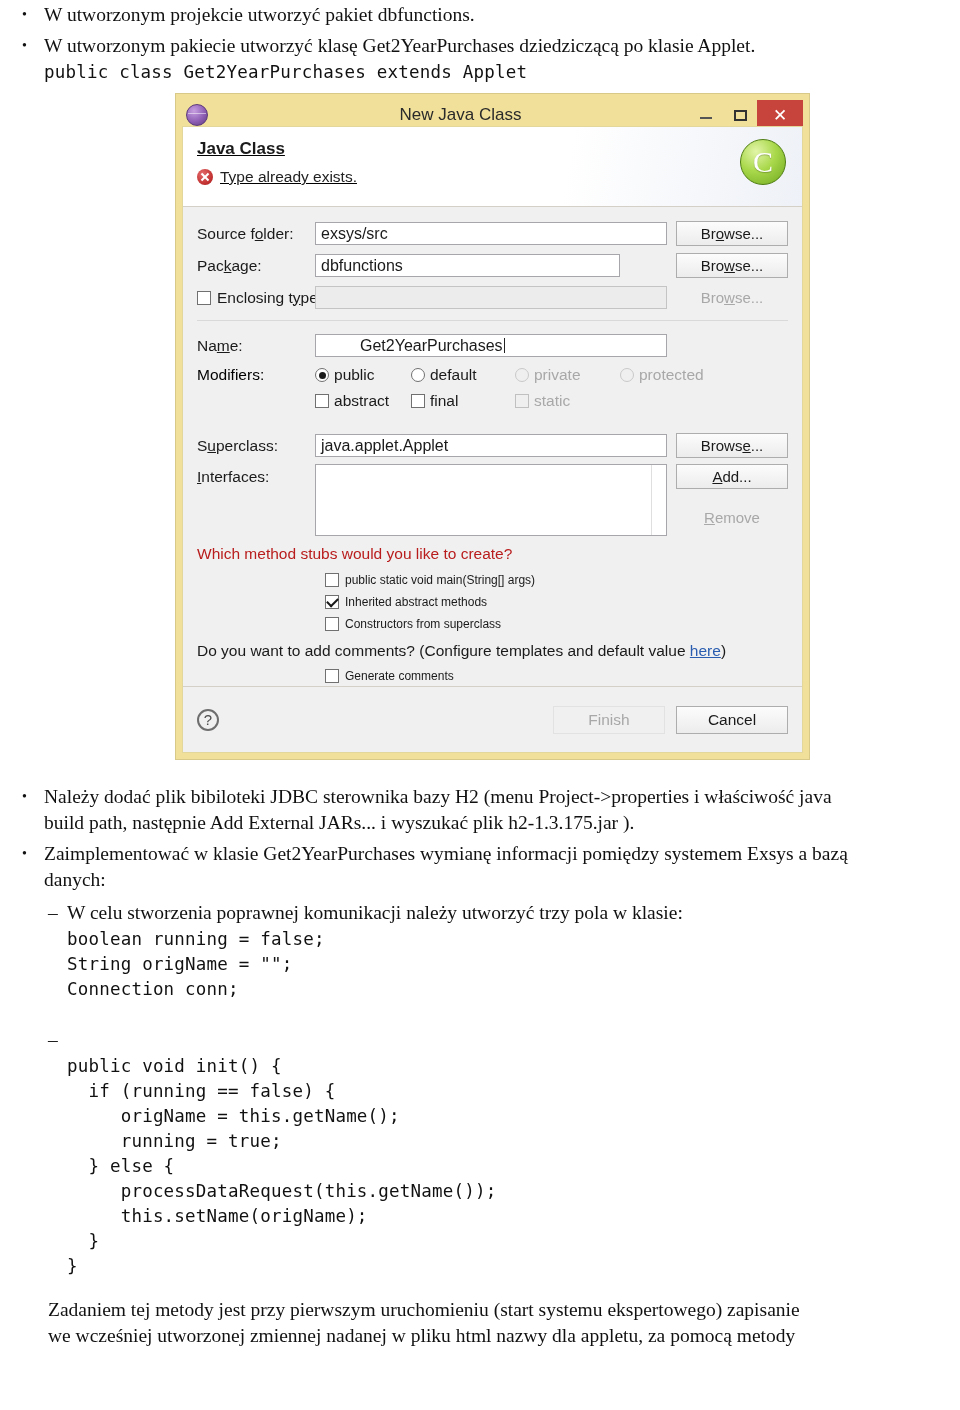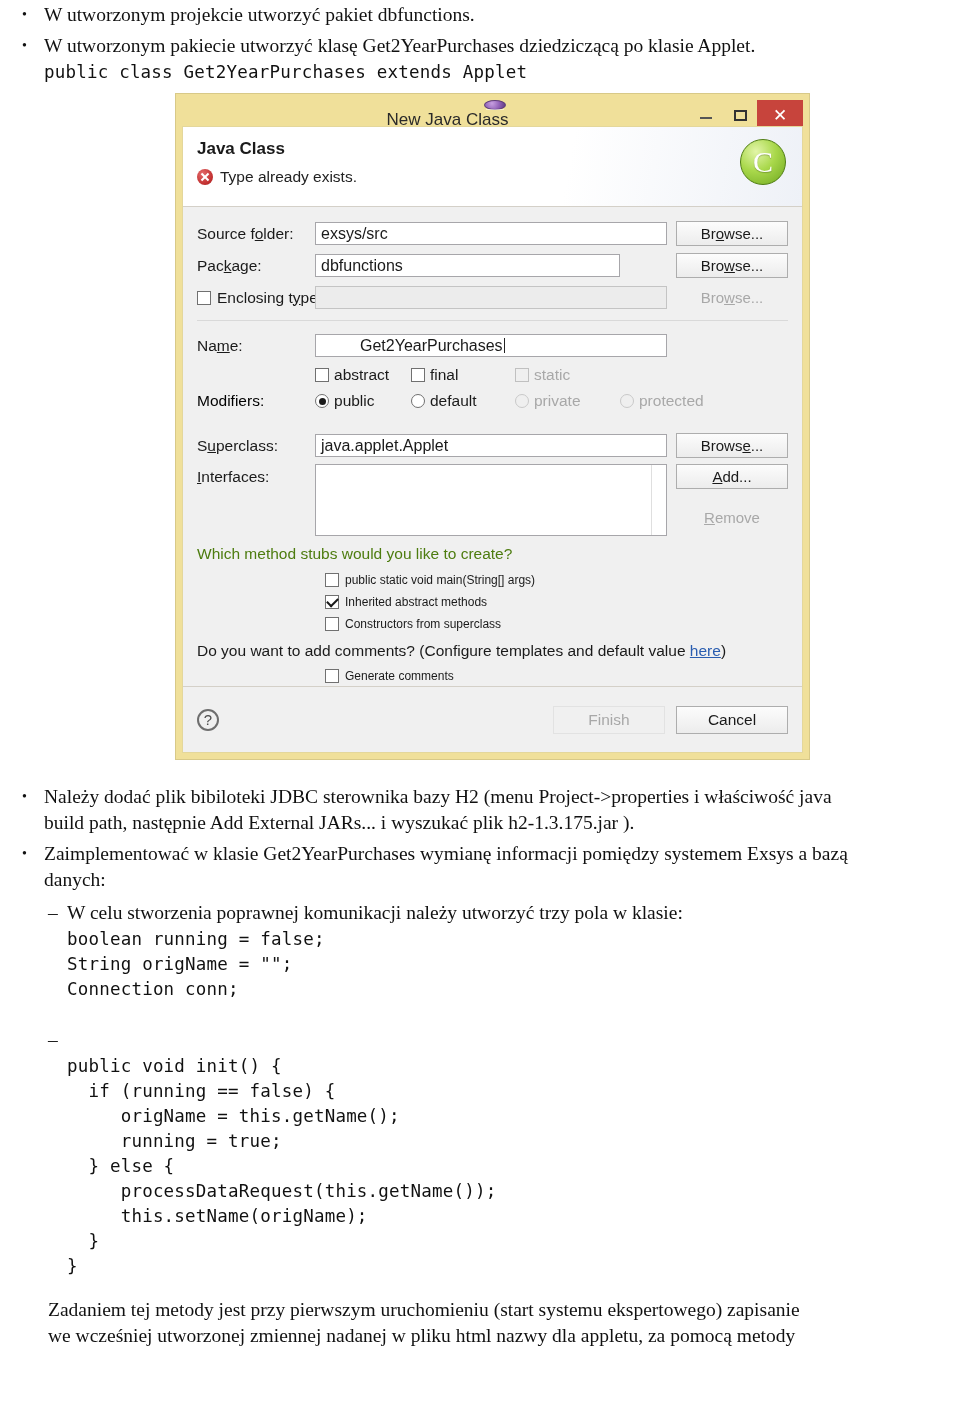--- a/index.html
+++ b/index.html
@@ -77,21 +77,20 @@
     background: #f0e09a;
     box-sizing: border-box;
     padding: 6px;
   }
   .titlebar {
     position: relative;
     height: 30px;
     background: #f0e09a;
     display: flex;
     align-items: center;
-    flex-direction: column;
   }
   .title-icon {
     width: 22px; height: 22px;
     margin-left: 4px;
     border-radius: 50%;
     background: radial-gradient(circle at 35% 30%, #c79fe0 0%, #8f5fb5 55%, #5e3a7d 100%);
     border: 1px solid #5d3a7a;
     box-sizing: border-box;
     position: relative;
   }
@@ -155,20 +154,21 @@
     border: 1px solid #e4d79b;
     box-sizing: border-box;
   }
   .dlg-header {
     height: 80px;
     background: linear-gradient(100deg, #ffffff 0%, #ffffff 62%, #eef1f7 100%);
     border-bottom: 1px solid #d4d0c8;
     position: relative;
     padding: 12px 14px 0 14px;
     box-sizing: border-box;
+    text-decoration: underline;
   }
   .dlg-header h1 {
     margin: 0;
     font-size: 17px;
     font-weight: bold;
     color: #1a1a1a;
     font-family: "Liberation Sans", "DejaVu Sans", sans-serif;
   }
   .dlg-error {
     margin-top: 9px;
@@ -363,21 +363,21 @@
     flex: none;
     margin-left: 9px;
     display: flex;
     flex-direction: column;
     gap: 16px;
   }
   .iface-btns .btn { margin-left: 0; width: 112px; }
 
   .stubs-q {
     font-size: 15.5px;
-    color: #4d7c0f;
+    color: #b91c1c;
     margin: 9px 0 6px 0;
   }
   .stub-opt {
     display: flex;
     align-items: center;
     gap: 6px;
     font-size: 12px;
     margin-left: 128px;
     height: 22px;
     color: #1a1a1a;
@@ -512,52 +512,52 @@
           </div>
 
           <div class="sep"></div>
 
           <div class="form-row">
             <div class="form-label"><span>Na</span><span class="u">m</span><span>e:</span></div>
             <div class="txtfield caret" style="margin-right:121px;padding-left:44px;">Get2YearPurchases</div>
           </div>
 
           <div class="mods-row">
+            <div class="mods-label">Modifiers:</div>
+            <div class="opt" style="width:96px;">
+              <span class="radio sel"></span>
+              <span><span></span><span class="u">p</span><span>ublic</span></span>
+            </div>
+            <div class="opt" style="width:104px;">
+              <span class="radio"></span>
+              <span><span>defa</span><span class="u">u</span><span>lt</span></span>
+            </div>
+            <div class="opt dis" style="width:105px;">
+              <span class="radio dis"></span>
+              <span><span>pri</span><span class="u">v</span><span>ate</span></span>
+            </div>
+            <div class="opt dis">
+              <span class="radio dis"></span>
+              <span><span>pro</span><span class="u">t</span><span>ected</span></span>
+            </div>
+          </div>
+
+          <div class="mods-row">
             <div class="mods-label"></div>
             <div class="opt" style="width:96px;">
               <span class="chk"></span>
               <span><span>a</span><span class="u">b</span><span>stract</span></span>
             </div>
             <div class="opt" style="width:104px;">
               <span class="chk"></span>
               <span><span>fina</span><span class="u">l</span><span></span></span>
             </div>
             <div class="opt dis">
               <span class="chk dis"></span>
               <span><span>stati</span><span class="u">c</span><span></span></span>
-            </div>
-          </div>
-
-          <div class="mods-row">
-            <div class="mods-label">Modifiers:</div>
-            <div class="opt" style="width:96px;">
-              <span class="radio sel"></span>
-              <span><span></span><span class="u">p</span><span>ublic</span></span>
-            </div>
-            <div class="opt" style="width:104px;">
-              <span class="radio"></span>
-              <span><span>defa</span><span class="u">u</span><span>lt</span></span>
-            </div>
-            <div class="opt dis" style="width:105px;">
-              <span class="radio dis"></span>
-              <span><span>pri</span><span class="u">v</span><span>ate</span></span>
-            </div>
-            <div class="opt dis">
-              <span class="radio dis"></span>
-              <span><span>pro</span><span class="u">t</span><span>ected</span></span>
             </div>
           </div>
 
           <div class="form-row" style="margin-top:16px;justify-content:center;">
             <div class="form-label"><span>S</span><span class="u">u</span><span>perclass:</span></div>
             <div class="txtfield">java.applet.Applet</div>
             <div class="btn">
                 <span>Brows</span>
                 <span class="u">e</span>
                 <span>...</span>

